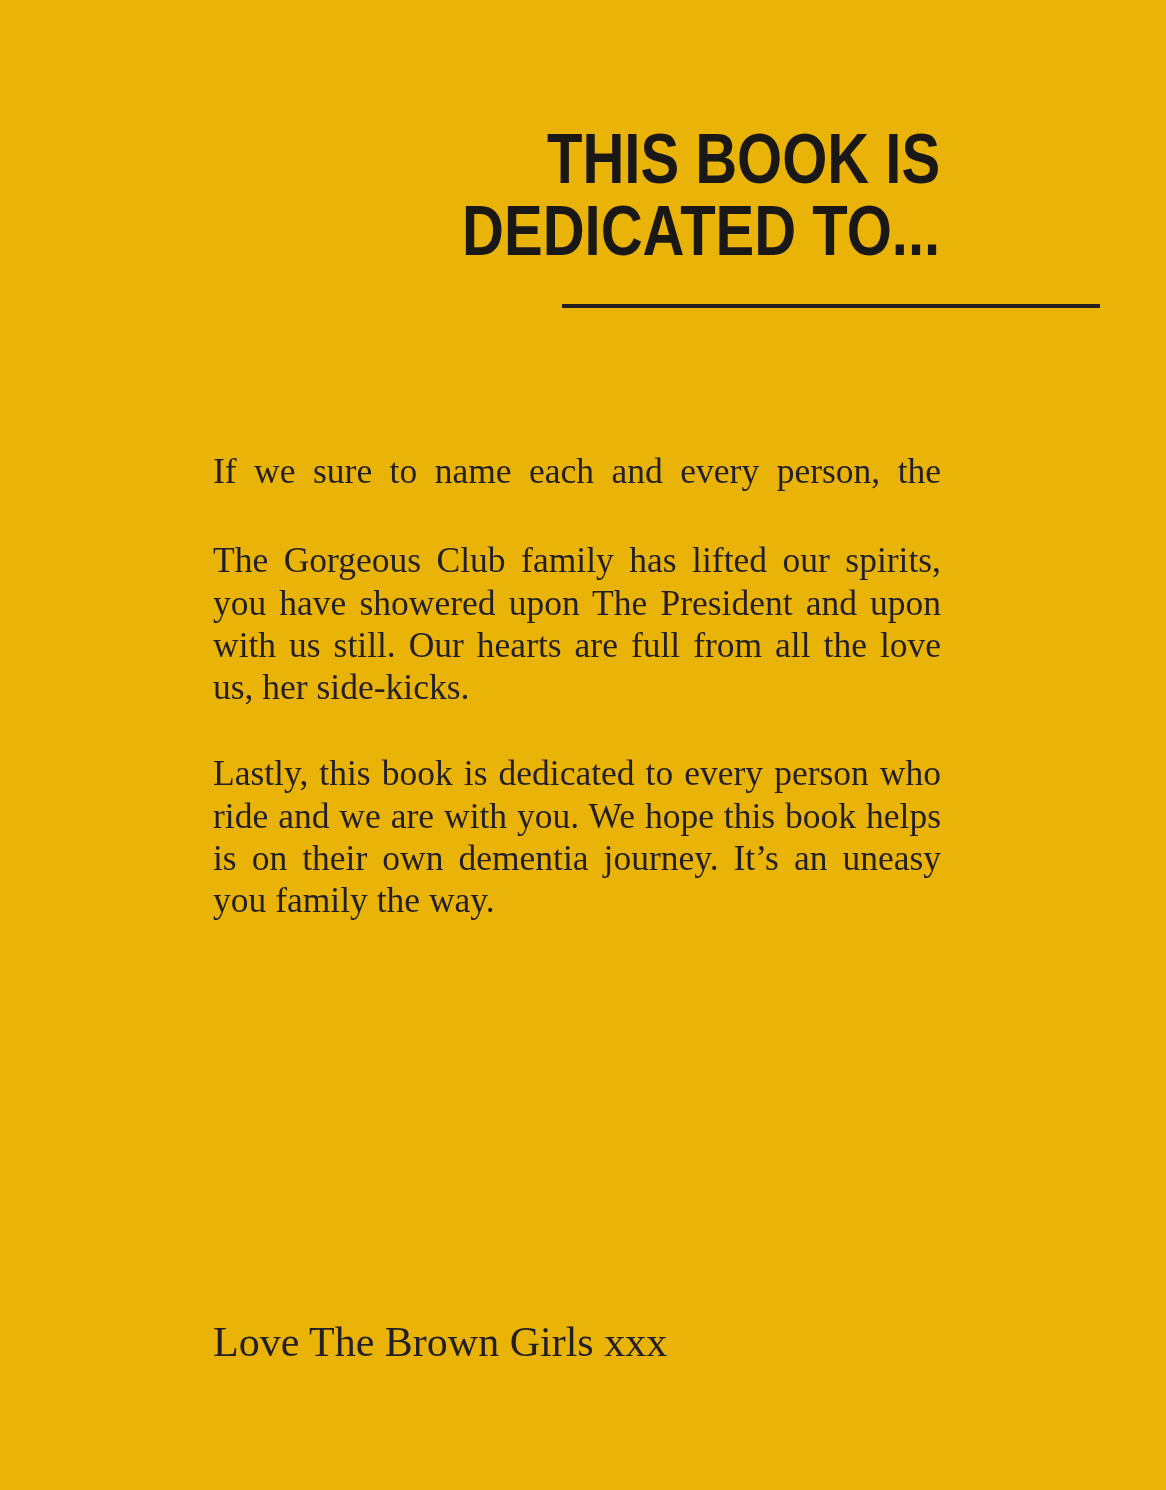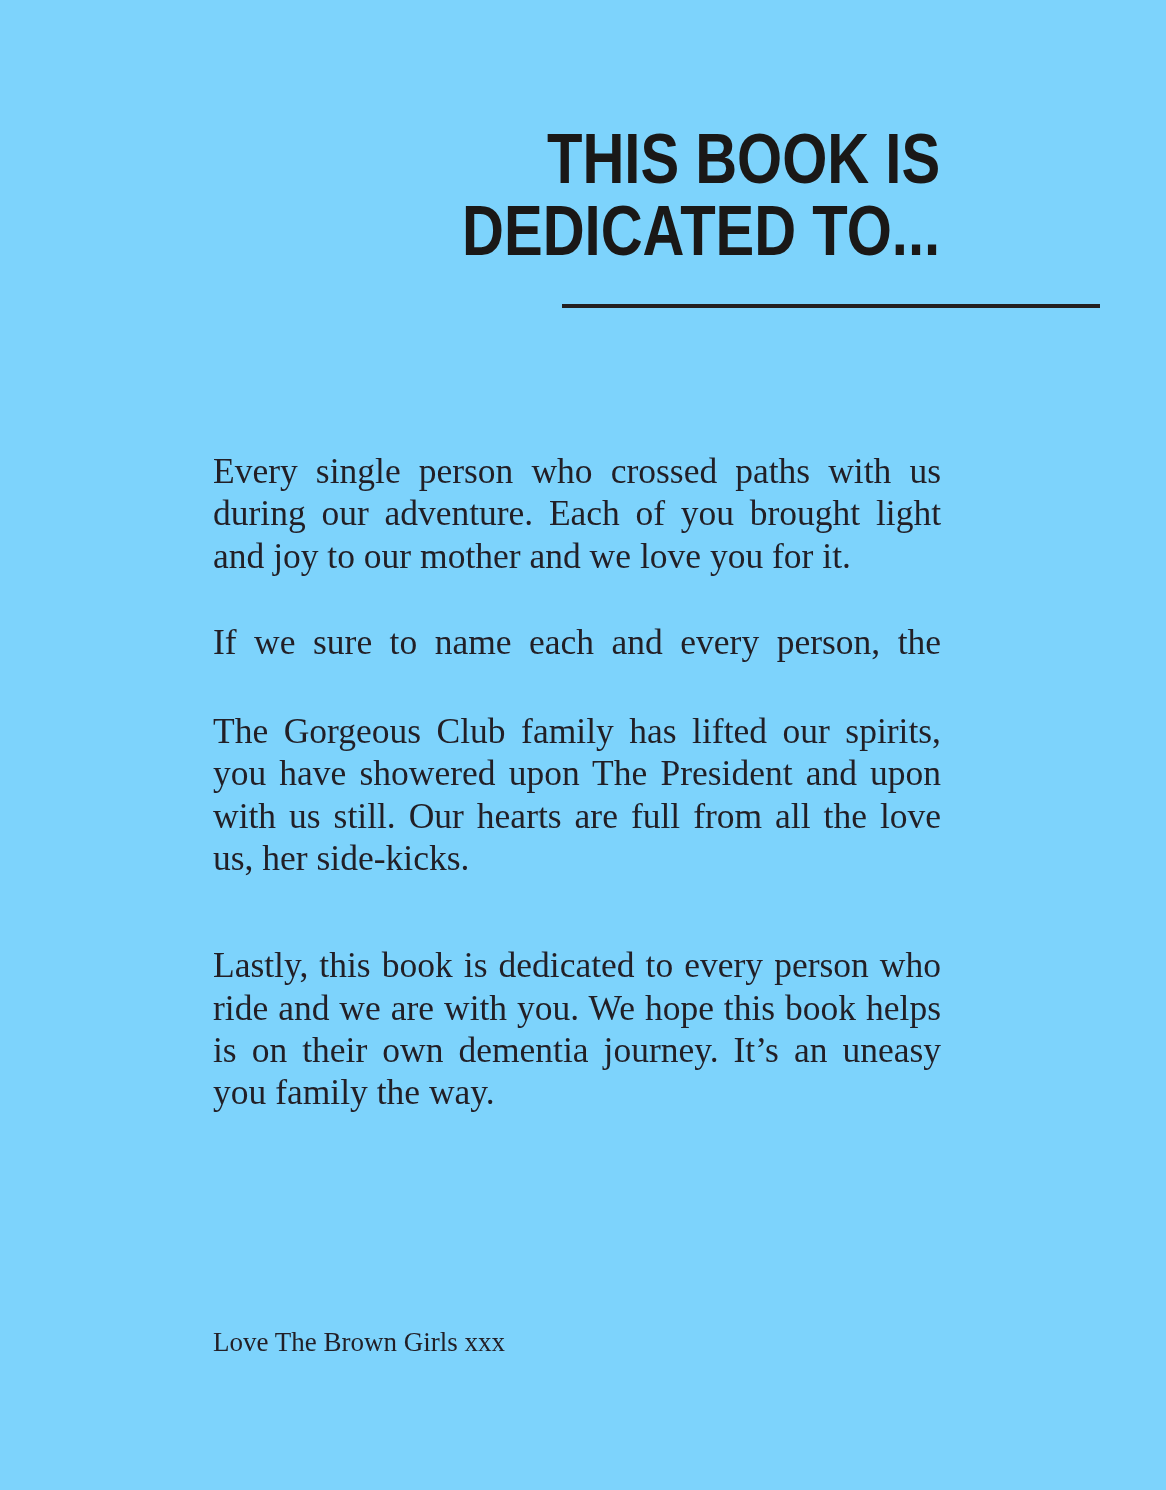--- a/index.html
+++ b/index.html
@@ -35,57 +35,52 @@
   .body-text {
     position: absolute;
     left: 213px; top: 450px;
     width: 728px;
     font-size: 35.5px;
     line-height: 42.3px;
   }
   .para { margin: 0; }
   .para-1 { margin-bottom: 44px; }
   .para-2 { margin-bottom: 47px; }
-  .para-3 { margin-bottom: 65px; }
+  .para-3 { margin-bottom: 44px; }
   .para-4 { margin-bottom: 0; }
   .line {
     text-align: justify;
     text-align-last: justify;
     text-justify: inter-word;
   }
   .line.last {
     text-align: left;
     text-align-last: left;
   }
   .signature {
     position: absolute;
     left: 213px; top: 1321px;
-    font-size: 27px;
+    font-size: 42px;
     line-height: 42.3px;
     white-space: nowrap;
   }
 </style>
 </head>
 <body>
 
-<div class="page" style="background-color: #7dd3fc;">
+<div class="page" style="background-color: #eab308;">
 
   <div class="title" style="color: rgb(26, 24, 23);">
     <div class="title-line">THIS BOOK IS</div>
     <div class="title-line">DEDICATED TO...</div>
   </div>
 
   <div class="rule" style="background-color: rgb(35, 31, 32);"></div>
 
   <div class="body-text" style="color: rgb(34, 31, 38);">
-      <div class="para para-1">
-        <div class="line">Every single person who crossed paths with us</div>
-        <div class="line">during our adventure. Each of you brought light</div>
-        <div class="line last">and joy to our mother and we love you for it.</div>
-      </div>
       <div class="para para-2">
         <div class="line">If we sure to name each and every person, the</div>
       </div>
       <div class="para para-3">
         <div class="line">The Gorgeous Club family has lifted our spirits,</div>
         <div class="line">you have showered upon The President and upon</div>
         <div class="line">with us still. Our hearts are full from all the love</div>
         <div class="line last">us, her side-kicks.</div>
       </div>
       <div class="para para-4">

